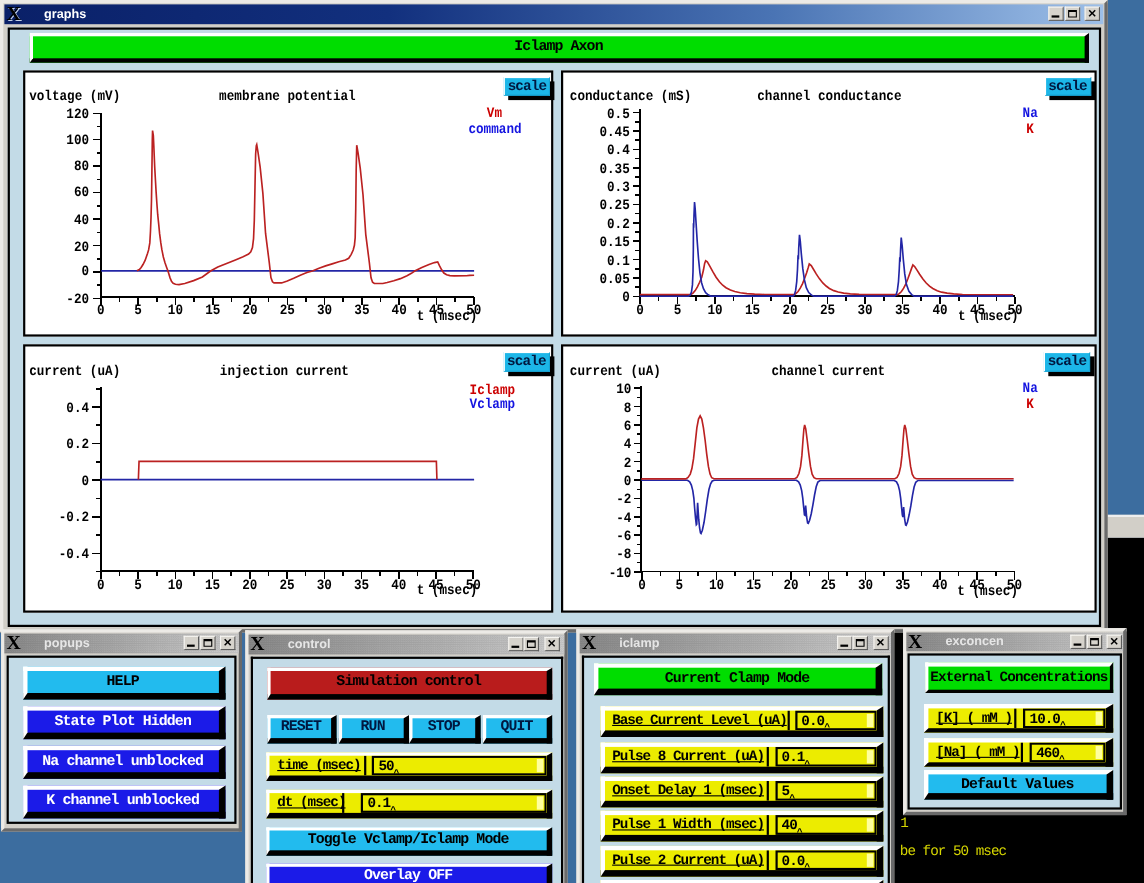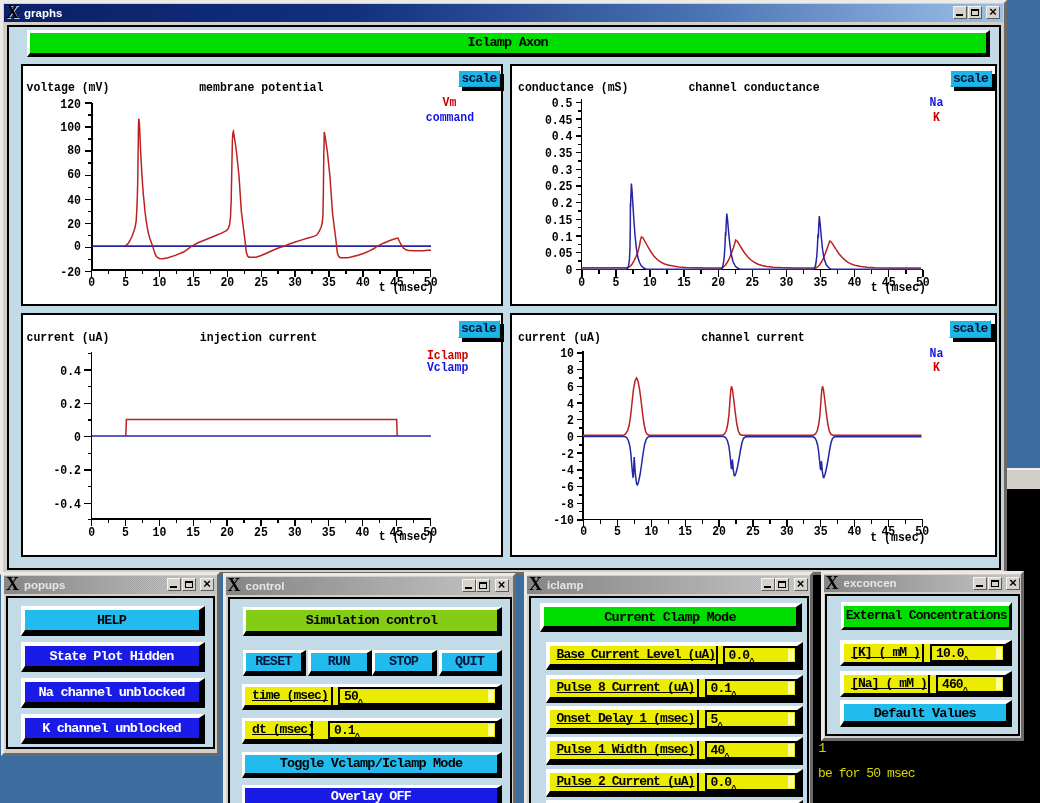--- a/index.html
+++ b/index.html
@@ -3,21 +3,21 @@
 <style>
 * { margin:0; padding:0; box-sizing:border-box; }
 html,body { width:1040px; height:803px; overflow:hidden; }
 body { position:relative; background:#3c6d9f; font-family:"Liberation Mono", monospace; font-weight:bold; }
 .abs { position:absolute; }
 .win { position:absolute; background:#d2cfc8; border:3px solid; border-color:#eceae6 #6a6a6a #6a6a6a #eceae6; }
 .tbar { position:absolute; height:17.5px; overflow:hidden; font-family:"Liberation Sans", sans-serif; font-weight:bold; font-size:12.5px; }
 .tbar.on { background:linear-gradient(90deg,#0a2068 0%,#12307e 35%,#4a74b4 70%,#9dbfe8 100%); color:#fff; }
 .tbar.off { background:repeating-conic-gradient(#0000 0 25%, #00000012 0 50%) 0 0/2px 2px, linear-gradient(90deg,#8a8a8a,#cdcdcd); color:#e6e6e6; }
 .xi { position:absolute; left:2px; top:-2px; font-family:"Liberation Serif", serif; font-size:18px; font-weight:bold; }
-.tt { position:absolute; left:20px; top:2.5px; font-size:11.5px; }
+.tt { position:absolute; left:36px; top:2.5px; font-size:11.5px; }
 .tb { position:absolute; width:14px; height:13px; background:#d6d3cc; border:1px solid; border-color:#f5f4f1 #5c5c5c #5c5c5c #f5f4f1; }
 .g-min { position:absolute; left:2px; bottom:2px; width:7px; height:2px; background:#000; }
 .g-max { position:absolute; left:2px; top:2px; width:8px; height:7px; border:1px solid #000; border-top-width:2px; }
 .g-x { position:absolute; left:0; top:-3px; width:12px; text-align:center; font-family:"Liberation Sans",sans-serif; font-weight:bold; font-size:13px; color:#000; }
 .client { position:absolute; background:#c3dbe7; border:2px solid #000; }
 .nb { position:absolute; border-style:solid; border-color:#fff #000 #000 #fff; text-align:center; letter-spacing:-0.8px; overflow:hidden; white-space:nowrap; }
 .panel { position:absolute; background:#fff; border:2px solid #000; }
 .sc { position:absolute; width:42px; height:17.5px; background:#1cb6e8; border:1px solid; border-color:#fff #18a2d2 #18a2d2 #fff; box-shadow:4px 4px 0 0 #000; color:#001840; font-size:13px; line-height:15px; text-align:center; letter-spacing:-0.8px; }
 .fr { background:#ecec00; }
 .fl { position:absolute; left:0; top:0; bottom:0; border-right:2px solid #000; color:#000; font-size:13px; letter-spacing:-0.9px; text-align:left; }
@@ -214,21 +214,21 @@
 <div class="tb" style="left:461.5px;top:579px">
     <div class="g-min"></div>
   </div>
 <div class="tb" style="left:476.0px;top:579px">
     <div class="g-max"></div>
   </div>
 <div class="tb" style="left:494.5px;top:579px">
     <div class="g-x">×</div>
   </div>
 <div class="client" style="left:227.5px;top:597px;width:284px;height:206px;border-bottom:none"></div>
-<div class="nb" style="left:243px;top:607px;width:259px;height:29px;border-width:3px 5px 5px 3px;background:#84cc16;color:#000;font-size:13.5px;line-height:21px">Simulation control</div>
+<div class="nb" style="left:243px;top:607px;width:259px;height:29px;border-width:3px 5px 5px 3px;background:#b91c1c;color:#000;font-size:13.5px;line-height:21px">Simulation control</div>
 <div class="nb" style="left:243px;top:649.5px;width:63px;height:26px;border-width:3px 5px 5px 3px;background:#22bbee;color:#001840;font-size:13.5px;line-height:18px">RESET</div>
 <div class="nb" style="left:308px;top:649.5px;width:63.5px;height:26px;border-width:3px 5px 5px 3px;background:#22bbee;color:#001840;font-size:13.5px;line-height:18px">RUN</div>
 <div class="nb" style="left:372px;top:649.5px;width:65px;height:26px;border-width:3px 5px 5px 3px;background:#22bbee;color:#001840;font-size:13.5px;line-height:18px">STOP</div>
 <div class="nb" style="left:439px;top:649.5px;width:63px;height:26px;border-width:3px 5px 5px 3px;background:#22bbee;color:#001840;font-size:13.5px;line-height:18px">QUIT</div>
 <div class="nb fr" style="left:242px;top:683.5px;width:260px;height:26.5px;border-width:3px 5px 5px 3px">
     <div class="fl" style="width:88px">
       <span>time (msec)</span>
     </div>
     <div class="fe" style="left:93px"><span>50</span><span class="crt">^</span><i></i></div>
   </div>

